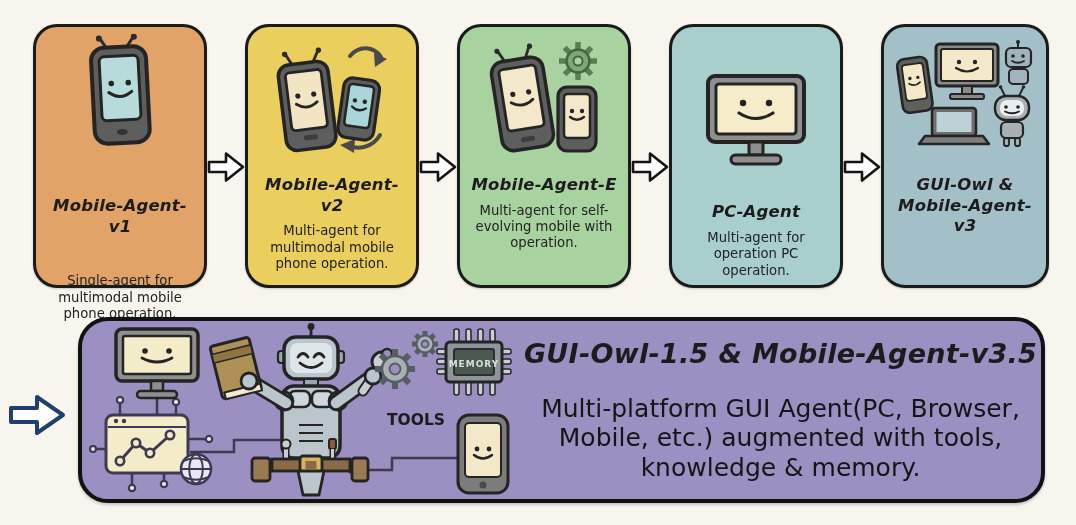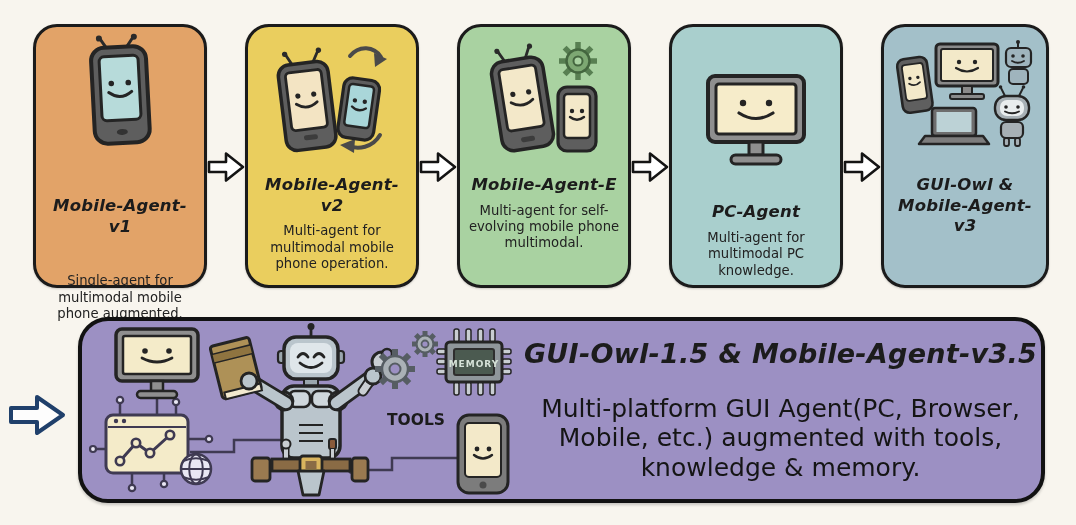--- a/index.html
+++ b/index.html
@@ -61,21 +61,21 @@
             <rect x="25" y="14" width="55" height="96" rx="13" fill="#5e5e5e" stroke="#242424" stroke-width="4"></rect>
             <rect x="33" y="23" width="39" height="64" rx="5" fill="#b7dbda" stroke="#242424" stroke-width="3"></rect>
             <circle cx="44" cy="50" r="2.8" fill="#242424"></circle>
               <circle cx="61" cy="50" r="2.8" fill="#242424"></circle>
             <path d="M41 59 Q52.5 68 64 59" stroke="#242424" stroke-width="3" fill="none" stroke-linecap="round"></path>
             <ellipse cx="52.5" cy="99" rx="5.5" ry="3" fill="#333"></ellipse>
           </g>
         </svg>
       </div>
       <div class="card-title">Mobile-Agent-v1</div>
-      <div class="card-desc">Single-agent for multimodal mobile phone augmented.</div>
+      <div class="card-desc">Single-agent for multimodal mobile phone operation.</div>
     </div>
 
     <div class="flow-arrow">
       <svg width="38" height="34" viewBox="0 0 38 34">
         <path d="M2 12 H19 V3.5 L36 17 L19 30.5 V22 H2 Z" fill="#ffffff" stroke="#141414" stroke-width="2.6" stroke-linejoin="round"></path>
       </svg>
     </div>
 
     <div class="card" style="background-color: rgb(234, 206, 94);">
       <div class="icon-zone">
@@ -141,21 +141,21 @@
             <rect x="41" y="98" width="14" height="5" rx="2.5" fill="#3c3c3c"></rect>
           </g>
           <rect x="84" y="48" width="38" height="64" rx="9" fill="#5e5e5e" stroke="#242424" stroke-width="3.2"></rect>
           <rect x="90" y="55" width="26" height="44" rx="3.5" fill="#f3e8c9" stroke="#242424" stroke-width="2.5"></rect>
           <circle cx="98" cy="72" r="2.2" fill="#242424"></circle>
             <circle cx="108" cy="72" r="2.2" fill="#242424"></circle>
           <path d="M96 78 Q103 83.5 110 78" stroke="#242424" stroke-width="2.4" fill="none" stroke-linecap="round"></path>
         </svg>
       </div>
       <div class="card-title">Mobile-Agent-E</div>
-      <div class="card-desc">Multi-agent for self-evolving mobile phone multimodal.</div>
+      <div class="card-desc">Multi-agent for self-evolving mobile with operation.</div>
     </div>
 
     <div class="flow-arrow">
       <svg width="38" height="34" viewBox="0 0 38 34">
         <path d="M2 12 H19 V3.5 L36 17 L19 30.5 V22 H2 Z" fill="#ffffff" stroke="#141414" stroke-width="2.6" stroke-linejoin="round"></path>
       </svg>
     </div>
 
     <div class="card" style="background-color: rgb(169, 207, 205); justify-content: flex-end;">
       <div class="icon-zone">
@@ -163,21 +163,21 @@
           <rect x="18" y="6" width="96" height="66" rx="7" fill="#8f8f8f" stroke="#242424" stroke-width="4"></rect>
           <rect x="26" y="14" width="80" height="50" rx="3" fill="#f6ecca" stroke="#242424" stroke-width="3"></rect>
           <circle cx="53" cy="33" r="3.2" fill="#242424"></circle>
             <circle cx="79" cy="33" r="3.2" fill="#242424"></circle>
           <path d="M49 43 Q66 54 83 43" stroke="#242424" stroke-width="3.2" fill="none" stroke-linecap="round"></path>
           <rect x="59" y="72" width="14" height="13" fill="#8f8f8f" stroke="#242424" stroke-width="3"></rect>
           <rect x="41" y="85" width="50" height="9" rx="4.5" fill="#8f8f8f" stroke="#242424" stroke-width="3"></rect>
         </svg>
       </div>
       <div class="card-title">PC-Agent</div>
-      <div class="card-desc">Multi-agent for multimodal PC knowledge.</div>
+      <div class="card-desc">Multi-agent for operation PC operation.</div>
     </div>
 
     <div class="flow-arrow">
       <svg width="38" height="34" viewBox="0 0 38 34">
         <path d="M2 12 H19 V3.5 L36 17 L19 30.5 V22 H2 Z" fill="#ffffff" stroke="#141414" stroke-width="2.6" stroke-linejoin="round"></path>
       </svg>
     </div>
 
     <div class="card" style="background-color: rgb(163, 192, 201);">
       <div class="icon-zone">

